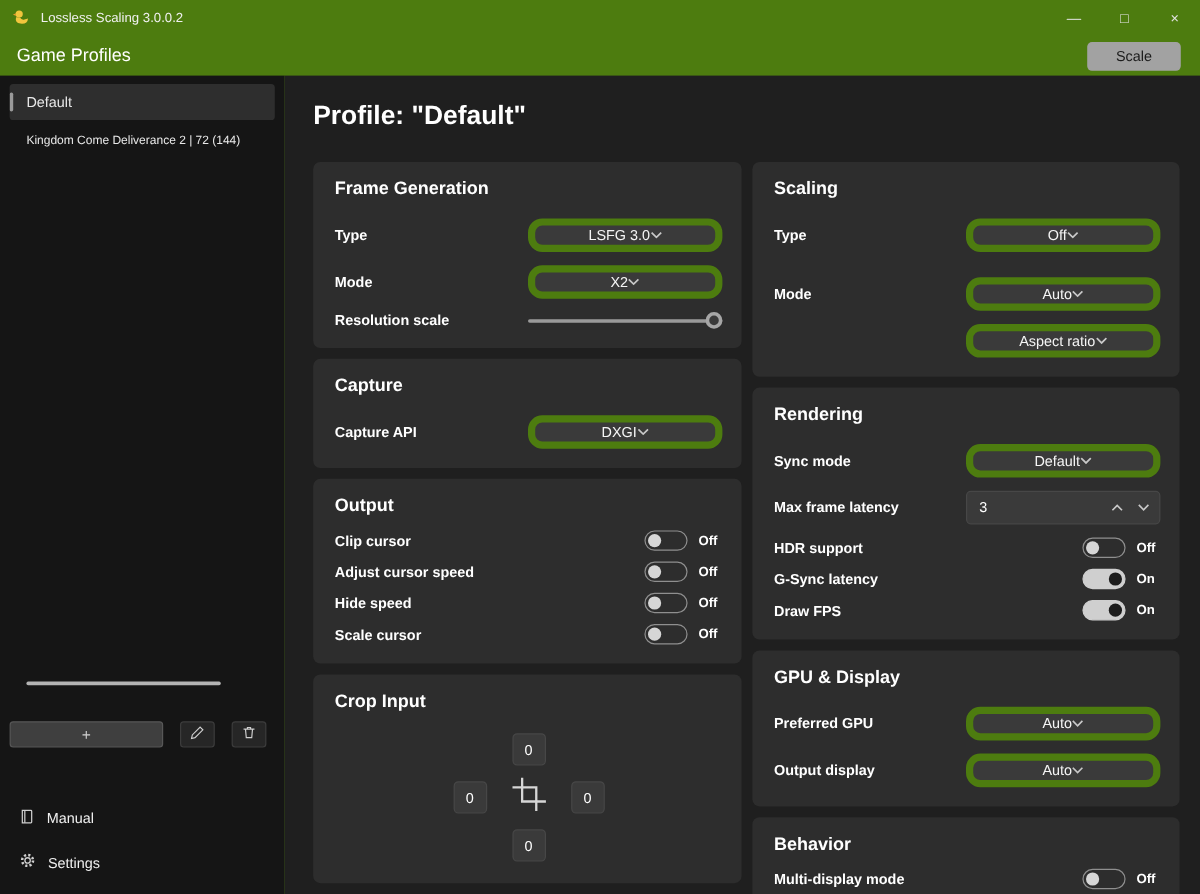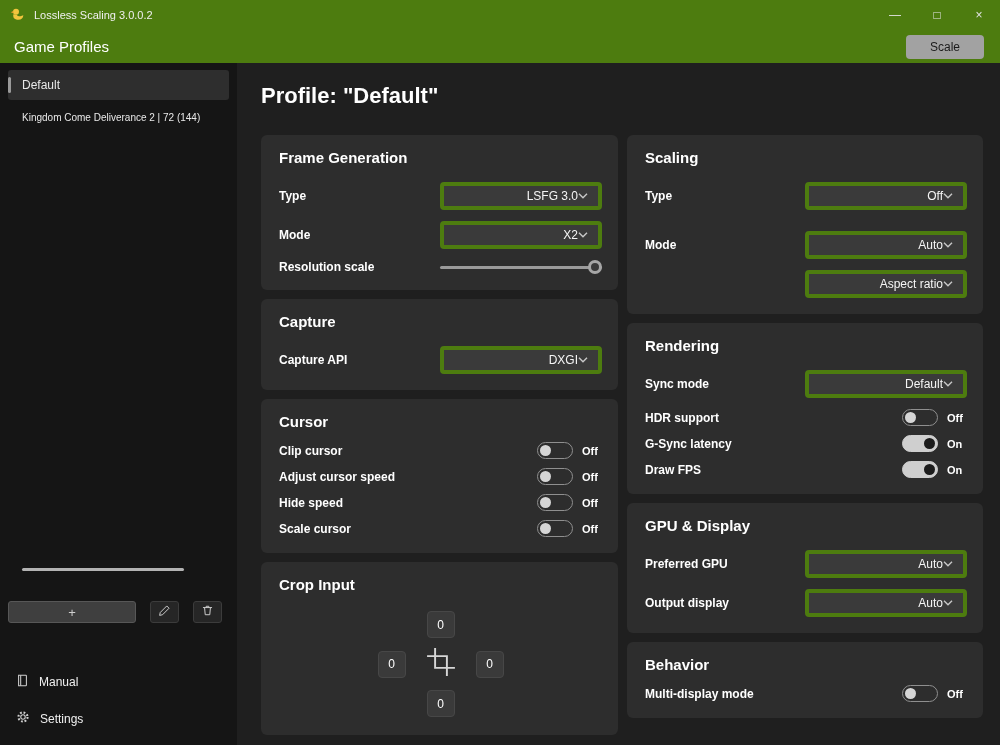--- a/index.html
+++ b/index.html
@@ -42,21 +42,21 @@
 
   
   .card{background:#2d2d2d;border-radius:6px;padding:14px 16px 16px 18px;}
   .card-title{font-size:15px;font-weight:600;margin-bottom:16px;}
   .card-title.tight{margin-bottom:12px;}
   .row{display:flex;align-items:center;justify-content:space-between;margin-bottom:11px;}
   .row.gap-lg{margin-bottom:21px;}
   .row:last-child{margin-bottom:0;}
   .row-label{font-size:12px;font-weight:600;}
 
-  .dropdown{width:162px;height:28px;background:#3a3a3a;border:4px solid #4d7c0f;border-radius:4px;display:flex;align-items:center;justify-content:flex-end;padding:0 10px;font-size:12px;color:#f5f5f5;}
+  .dropdown{width:162px;height:28px;background:#3a3a3a;border:6px solid #4d7c0f;border-radius:12px;display:flex;align-items:center;justify-content:center;padding:0 10px;font-size:12px;color:#f5f5f5;}
   .chev{display:flex;align-items:center;}
 
   .numberbox{width:162px;height:28px;background:#3a3a3a;border:1px solid #474747;border-radius:4px;display:flex;align-items:center;padding:0 8px 0 10px;font-size:12px;gap:12px;}
   .nb-value{flex:1;}
 
   .slider{width:162px;height:14px;position:relative;display:flex;align-items:center;}
   .slider-track{width:100%;height:3px;background:#9a9a9a;border-radius:2px;}
   .slider-knob{position:absolute;right:0;width:14px;height:14px;border-radius:50%;background:#3a3a3a;border:3px solid #a6a6a6;}
 
   .toggle-row{margin-bottom:9px;}
@@ -197,21 +197,21 @@
                 <span class="chev">
                     <svg width="10" height="6" viewBox="0 0 10 6">
                       <path d="M1 0.8 L5 4.8 L9 0.8" fill="none" stroke="#c8c8c8" stroke-width="1.4"></path>
                     </svg>
                   </span>
               </div>
             </div>
           </section>
 
           <section class="card">
-            <h2 class="card-title tight">Cursor</h2>
+            <h2 class="card-title tight">Output</h2>
             <div class="row toggle-row">
               <span class="row-label">Clip cursor</span>
               <span class="toggle-group">
                 <span class="toggle off">
                     <span class="knob"></span>
                   </span>
                 <span class="toggle-state">Off</span>
               </span>
             </div>
             <div class="row toggle-row">
@@ -308,20 +308,36 @@
               <span class="row-label">Sync mode</span>
               <div class="dropdown">
                 <span>Default</span>
                 <span class="chev">
                     <svg width="10" height="6" viewBox="0 0 10 6">
                       <path d="M1 0.8 L5 4.8 L9 0.8" fill="none" stroke="#c8c8c8" stroke-width="1.4"></path>
                     </svg>
                   </span>
               </div>
             </div>
+            <div class="row">
+              <span class="row-label">Max frame latency</span>
+              <div class="numberbox">
+                <span class="nb-value">3</span>
+                <span class="chev">
+                    <svg width="10" height="6" viewBox="0 0 10 6">
+                      <path d="M1 5.2 L5 1.2 L9 5.2" fill="none" stroke="#c8c8c8" stroke-width="1.4"></path>
+                    </svg>
+                  </span>
+                <span class="chev">
+                    <svg width="10" height="6" viewBox="0 0 10 6">
+                      <path d="M1 0.8 L5 4.8 L9 0.8" fill="none" stroke="#c8c8c8" stroke-width="1.4"></path>
+                    </svg>
+                  </span>
+              </div>
+            </div>
             <div class="row toggle-row">
               <span class="row-label">HDR support</span>
               <span class="toggle-group">
                 <span class="toggle off">
                     <span class="knob"></span>
                   </span>
                 <span class="toggle-state">Off</span>
               </span>
             </div>
             <div class="row toggle-row">

